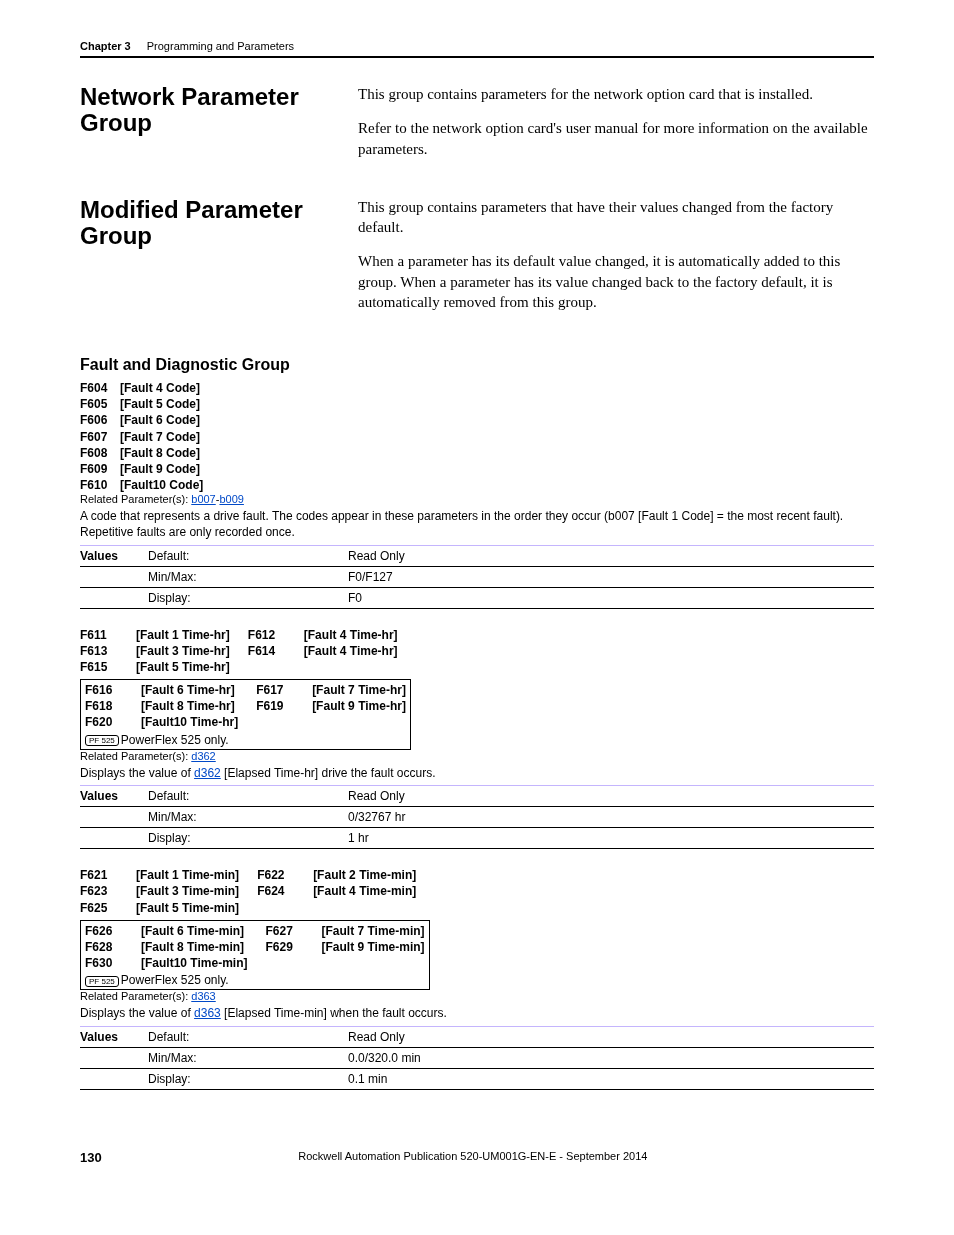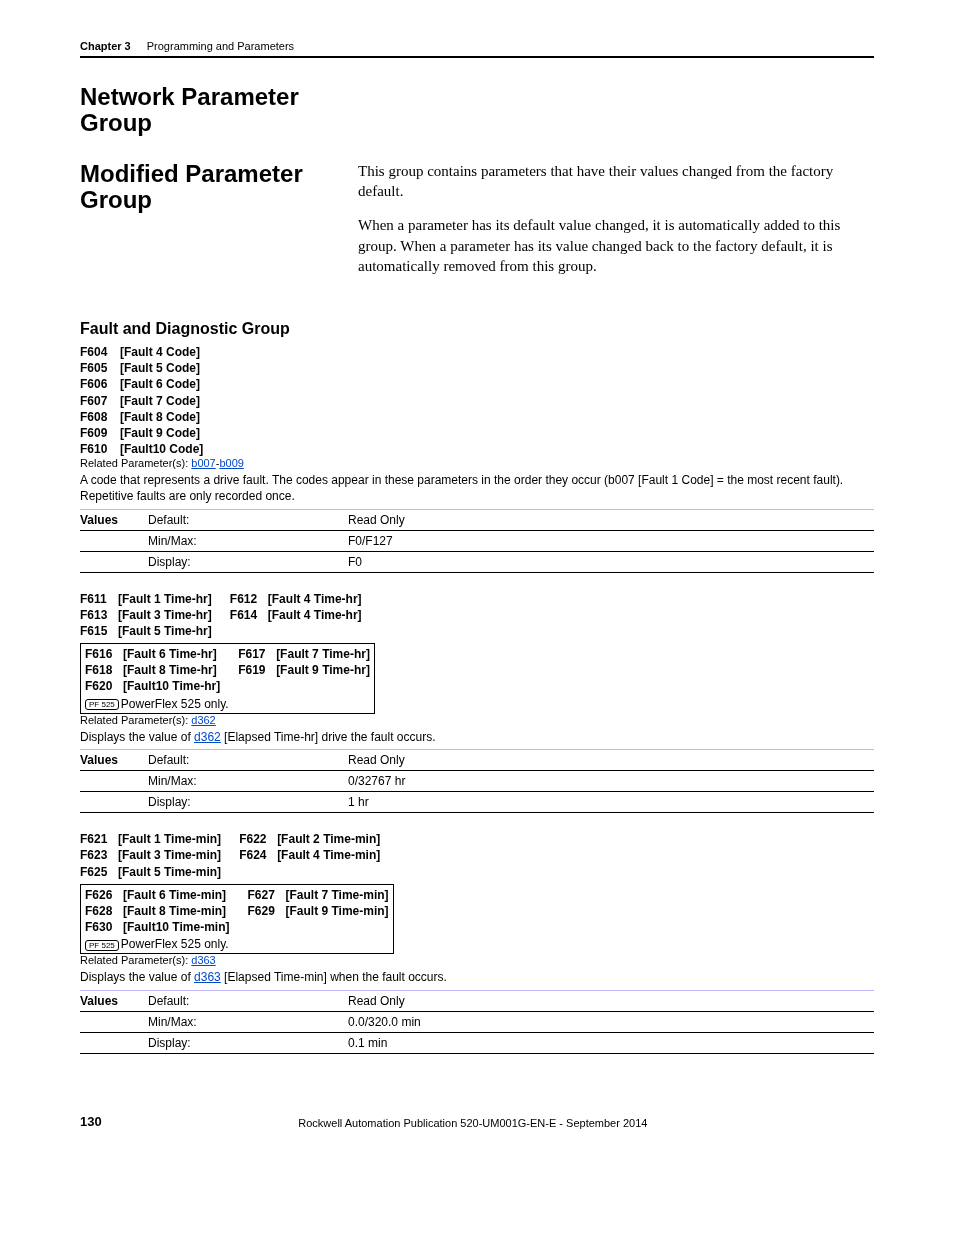--- a/index.html
+++ b/index.html
@@ -81,59 +81,63 @@
   .valtable .k { width: 200px; }
   .two-col-params {
     display: flex;
     gap: 18px;
     font-size: 12px;
     font-weight:700;
     margin-top: 18px;
   }
   .two-col-params .col { }
   .two-col-params .row { line-height:1.35; white-space: nowrap; }
-  .two-col-params .c { display:inline-block; width:38px; }
+  .two-col-params .c { display:inline-block; width:56px; }
   .boxed-group {
     border: 1px solid #000;
     padding: 2px 4px;
     margin-top: 4px;
   }
   .badge {
     display:inline-block;
     border:1px solid #000000;
     border-radius:3px;
     font-size:8px;
     padding: 0px 3px;
     vertical-align: middle;
     font-weight:400;
     margin-right:2px;
   }
   .note { font-size:12px; font-weight:400; margin-top:2px; }
   .footer {
     display:flex;
     justify-content: space-between;
-    align-items: flex-end;
+    align-items: flex-start;
     margin-top: 60px;
     font-size: 11px;
   }
   .footer .pg { font-weight:700; font-size:13px;}
   .footer .pub { flex:1; text-align:center; }
 </style>
 </head>
 <body>
 
 <div class="page">
 
   <div class="running-head">
     <span class="chap">Chapter 3</span>
     <span>Programming and Parameters</span>
   </div>
 
   <div class="section-row">
     <div class="section-head">Network Parameter Group</div>
+    <div class="section-body">
+      <p>This group contains parameters for the network option card that is installed.</p>
+      <p>Refer to the network option card's user manual for more information on the available parameters.</p>
+    </div>
   </div>
 
   <div class="section-row">
     <div class="section-head">Modified Parameter Group</div>
     <div class="section-body">
       <p>This group contains parameters that have their values changed from the factory default.</p>
       <p>When a parameter has its default value changed, it is automatically added to this group. When a parameter has its value changed back to the factory default, it is automatically removed from this group.</p>
     </div>
   </div>
 

